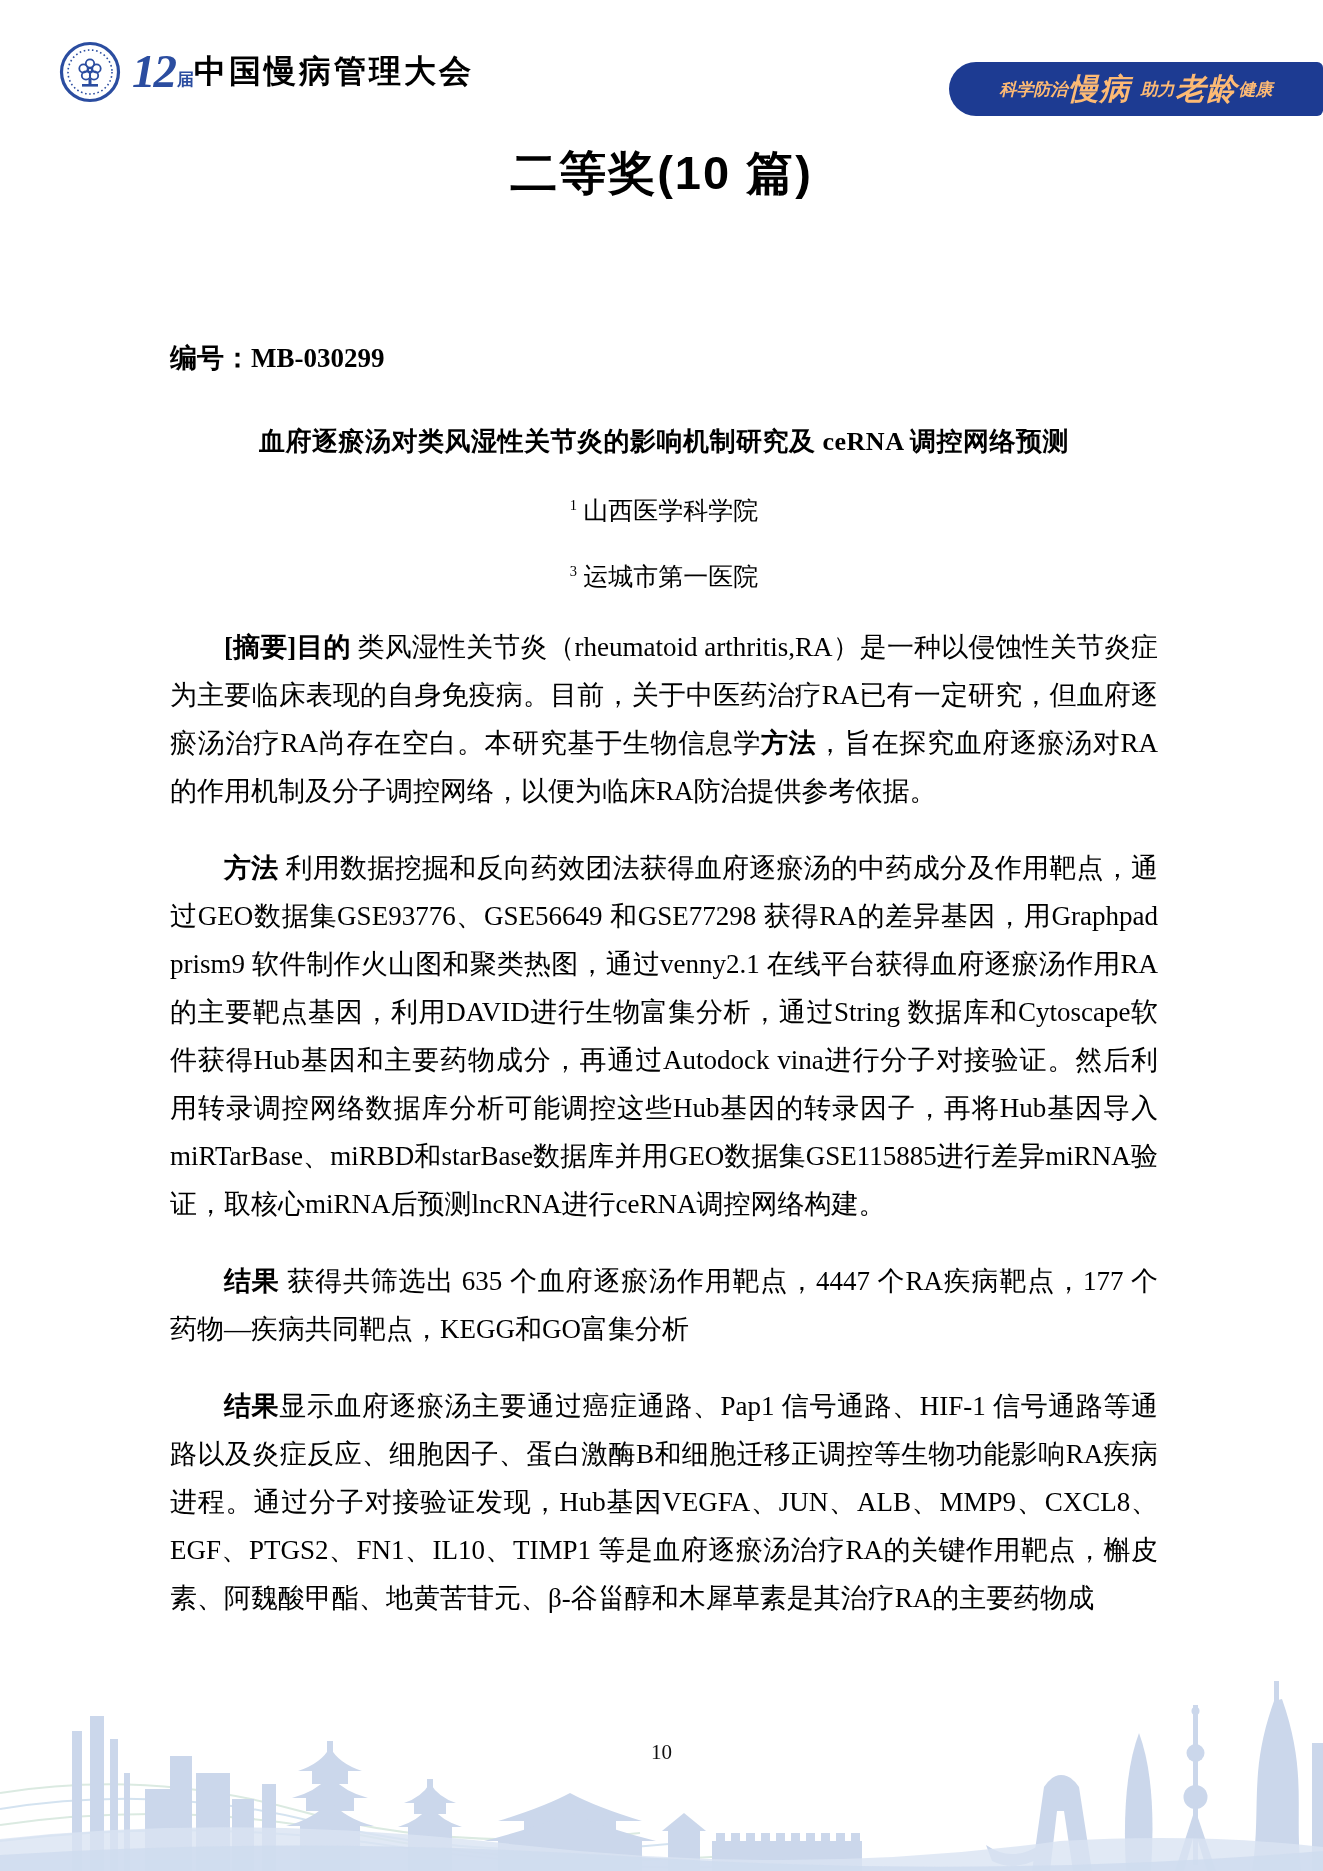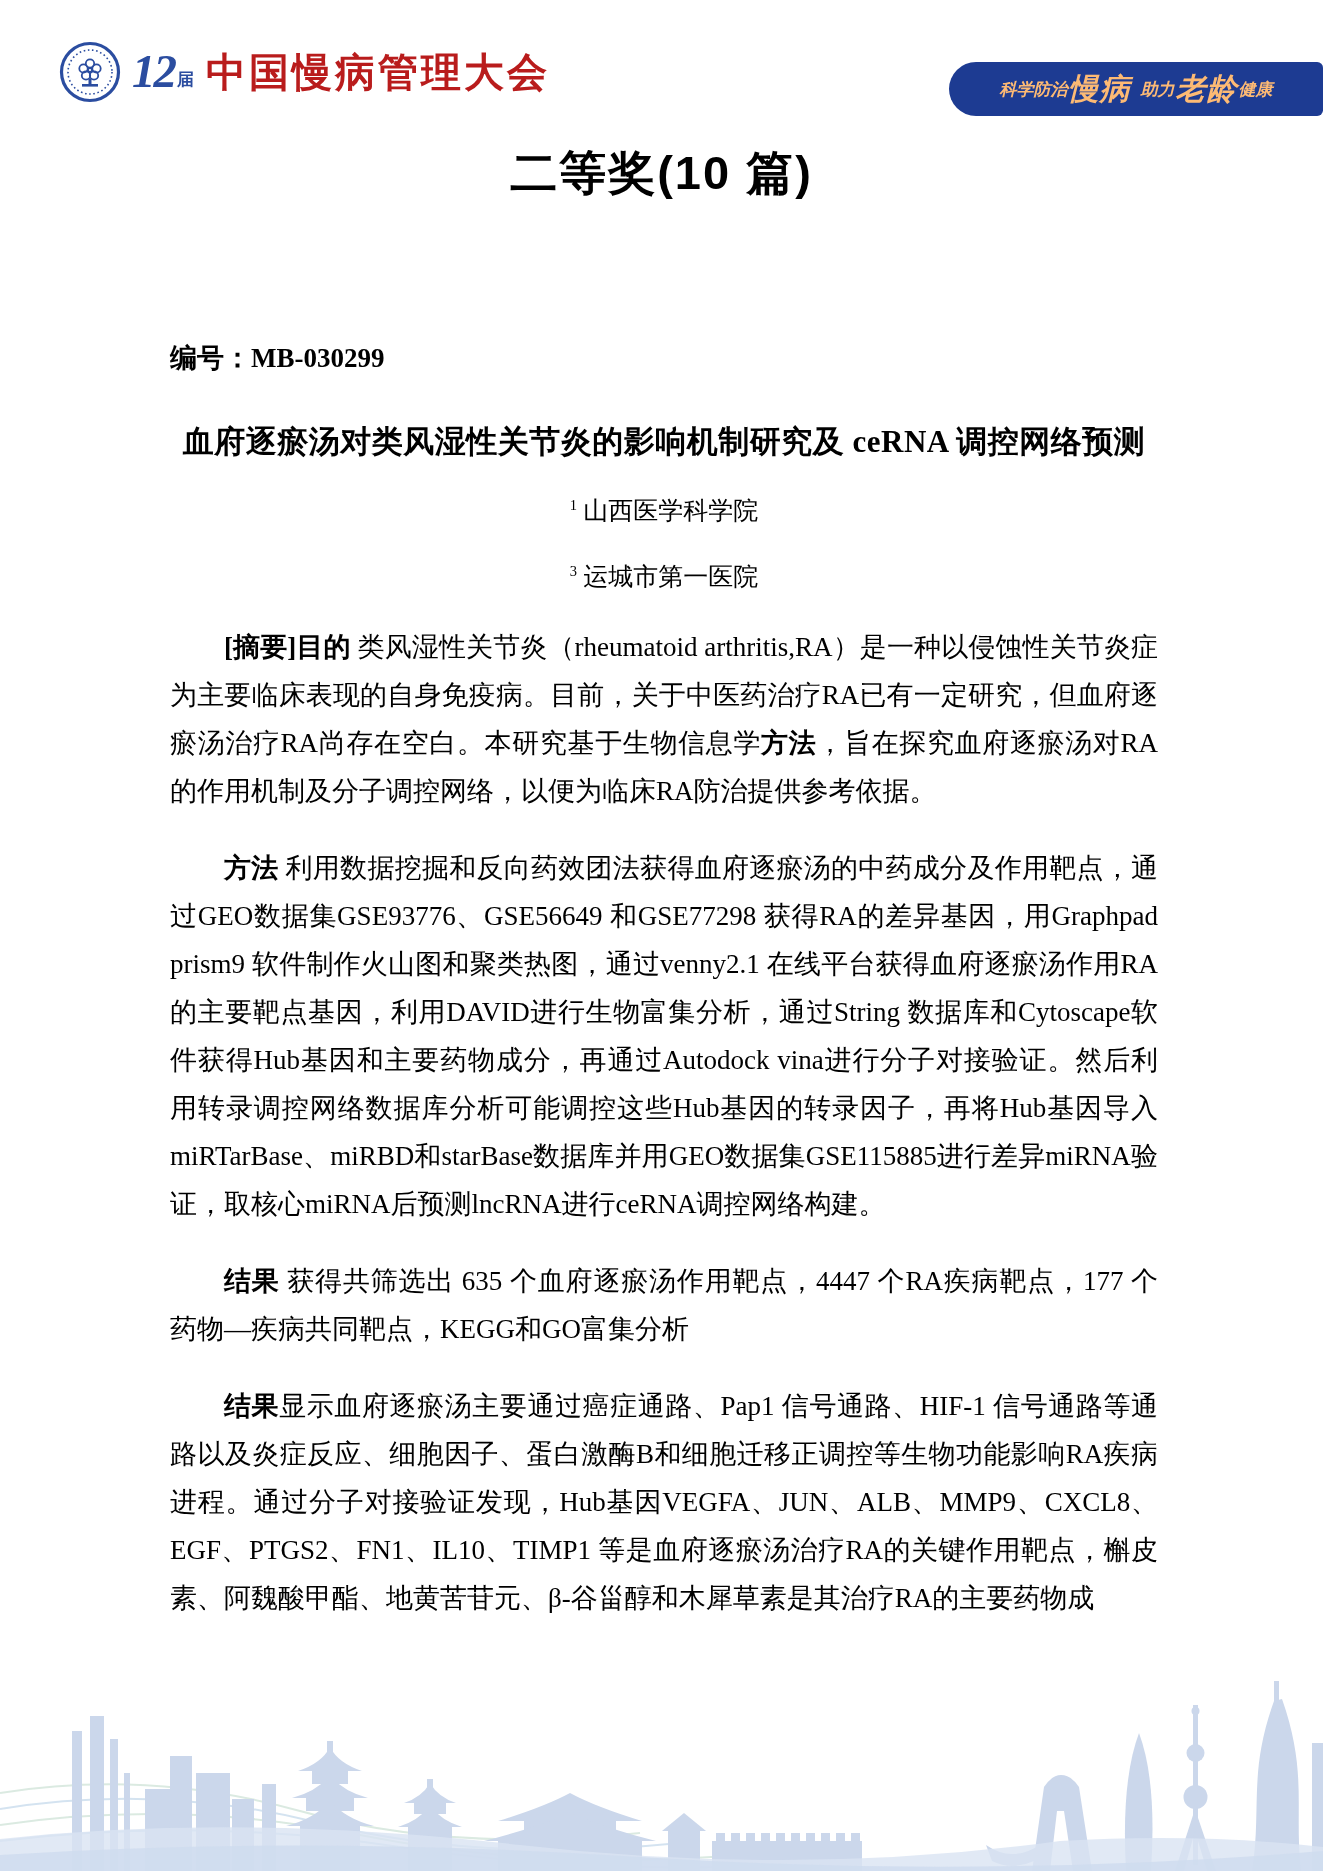--- a/index.html
+++ b/index.html
@@ -19,23 +19,22 @@
   }
   .seal{width:64px;height:64px;flex:0 0 auto;}
   .session{
     display:flex;align-items:flex-end;
     color:#2b4da0;font-style:italic;font-weight:bold;
     margin-left:10px;
   }
   .session .num{font-size:47px;line-height:0.85;letter-spacing:-2px;}
   .session .jie{font-size:17px;margin-left:2px;margin-bottom:1px;font-style:normal;}
   .logo-title{
-    margin-left:12px;
     font-family:"Liberation Sans","DejaVu Sans",sans-serif;
-    font-size:40px;font-weight:600;color:#b91c1c;letter-spacing:3px;
+    font-size:32px;font-weight:600;color:#000000;letter-spacing:3px;
     white-space:nowrap;
   }
   .banner{
     position:absolute;top:62px;right:0;
     width:374px;height:54px;
     background:#1d3b92;
     border-radius:28px 6px 6px 28px;
     display:flex;align-items:center;justify-content:center;
   }
   .banner span{color:#fdba74;font-weight:bold;font-style:italic;white-space:nowrap;}
@@ -49,21 +48,21 @@
     font-family:"Liberation Sans","DejaVu Sans",sans-serif;
     font-size:47px;font-weight:800;letter-spacing:2px;color:#000;
   }
   
   .content{
     position:absolute;left:170px;top:340px;width:988px;z-index:2;
   }
   .number-line{font-size:27px;font-weight:bold;line-height:36px;}
   .paper-title{
     margin:46px 0 0;text-align:center;
-    font-size:31px;font-weight:bold;line-height:40px;letter-spacing:0.5px;
+    font-size:26px;font-weight:bold;line-height:40px;letter-spacing:0.5px;
   }
   .authors{margin-top:40px;text-align:center;font-size:25px;line-height:34px;}
   .affiliation{margin-top:32px;text-align:center;font-size:25px;line-height:34px;}
   sup{font-size:0.58em;line-height:0;}
   .para{
     margin:29px 0 0;
     font-size:27px;line-height:48px;
     text-align:justify;text-indent:2em;
   }
   .para .b{font-weight:bold;}
@@ -115,20 +114,21 @@
     <div class="number-line"><span class="b">编号：</span><span class="b">MB-030299</span></div>
     <h2 class="paper-title">血府逐瘀汤对类风湿性关节炎的影响机制研究及 ceRNA 调控网络预测</h2>
     <div class="affiliation"><sup>1</sup><span> 山西医学科学院</span></div>
     <div class="affiliation"><sup>3</sup><span> 运城市第一医院</span></div>
     <p class="para"><span class="b">[摘要]目的 </span><span>类风湿性关节炎（rheumatoid arthritis,RA）是一种以侵蚀性关节炎症为主要临床表现的自身免疫病。目前，关于中医药治疗RA已有一定研究，但血府逐瘀汤治疗RA尚存在空白。本研究基于生物信息学</span><span class="b">方法</span><span>，旨在探究血府逐瘀汤对RA的作用机制及分子调控网络，以便为临床RA防治提供参考依据。</span></p>
     <p class="para"><span class="b">方法 </span><span>利用数据挖掘和反向药效团法获得血府逐瘀汤的中药成分及作用靶点，通过GEO数据集GSE93776、GSE56649 和GSE77298 获得RA的差异基因，用Graphpad prism9 软件制作火山图和聚类热图，通过venny2.1 在线平台获得血府逐瘀汤作用RA的主要靶点基因，利用DAVID进行生物富集分析，通过String 数据库和Cytoscape软件获得Hub基因和主要药物成分，再通过Autodock vina进行分子对接验证。然后利用转录调控网络数据库分析可能调控这些Hub基因的转录因子，再将Hub基因导入miRTarBase、miRBD和starBase数据库并用GEO数据集GSE115885进行差异miRNA验证，取核心miRNA后预测lncRNA进行ceRNA调控网络构建。</span></p>
     <p class="para"><span class="b">结果 </span><span>获得共筛选出 635 个血府逐瘀汤作用靶点，4447 个RA疾病靶点，177 个药物—疾病共同靶点，KEGG和GO富集分析</span></p>
     <p class="para"><span class="b">结果</span><span>显示血府逐瘀汤主要通过癌症通路、Pap1 信号通路、HIF-1 信号通路等通路以及炎症反应、细胞因子、蛋白激酶B和细胞迁移正调控等生物功能影响RA疾病进程。通过分子对接验证发现，Hub基因VEGFA、JUN、ALB、MMP9、CXCL8、EGF、PTGS2、FN1、IL10、TIMP1 等是血府逐瘀汤治疗RA的关键作用靶点，槲皮素、阿魏酸甲酯、地黄苦苷元、β-谷甾醇和木犀草素是其治疗RA的主要药物成</span></p>
   </main>
 
+  <div class="page-number">10</div>
 
   <svg class="skyline" width="1323" height="190" viewBox="0 0 1323 190" aria-hidden="true">
 
     <g fill="none" opacity="0.75">
       <path d="M0 112 Q150 88 300 130 T640 152" stroke="#cfe3d8" stroke-width="2"></path>
       <path d="M0 128 Q160 102 320 142 T680 162" stroke="#c6daec" stroke-width="2"></path>
       <path d="M0 144 Q180 118 360 154 T740 174" stroke="#cfe3d8" stroke-width="2"></path>
       <path d="M0 160 Q200 136 400 166 T820 182" stroke="#c6daec" stroke-width="2"></path>
     </g>
 

